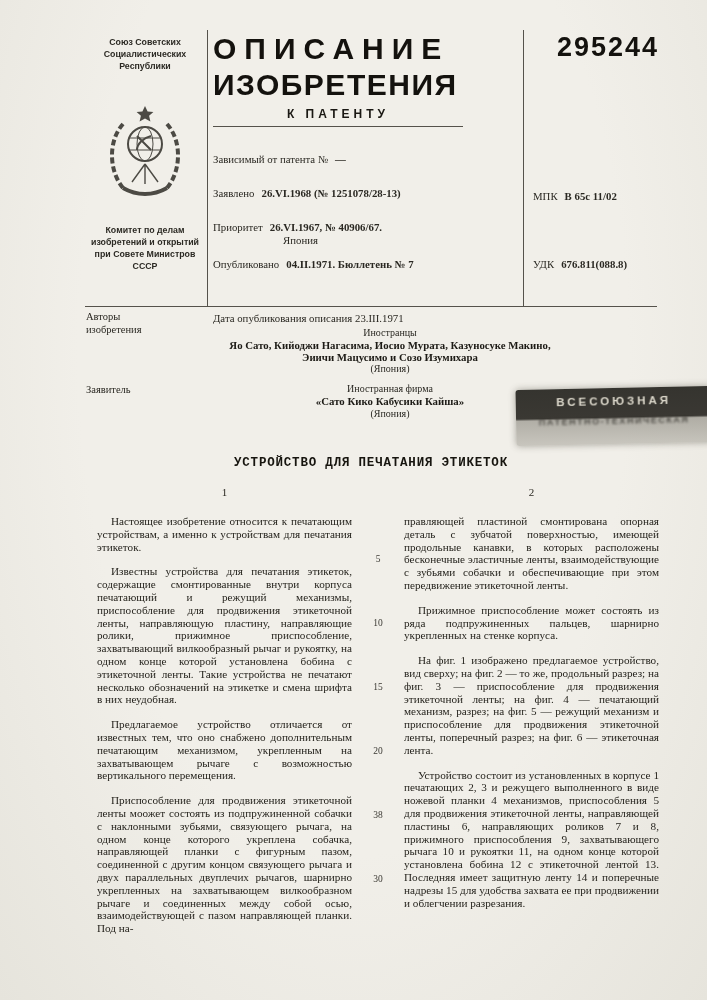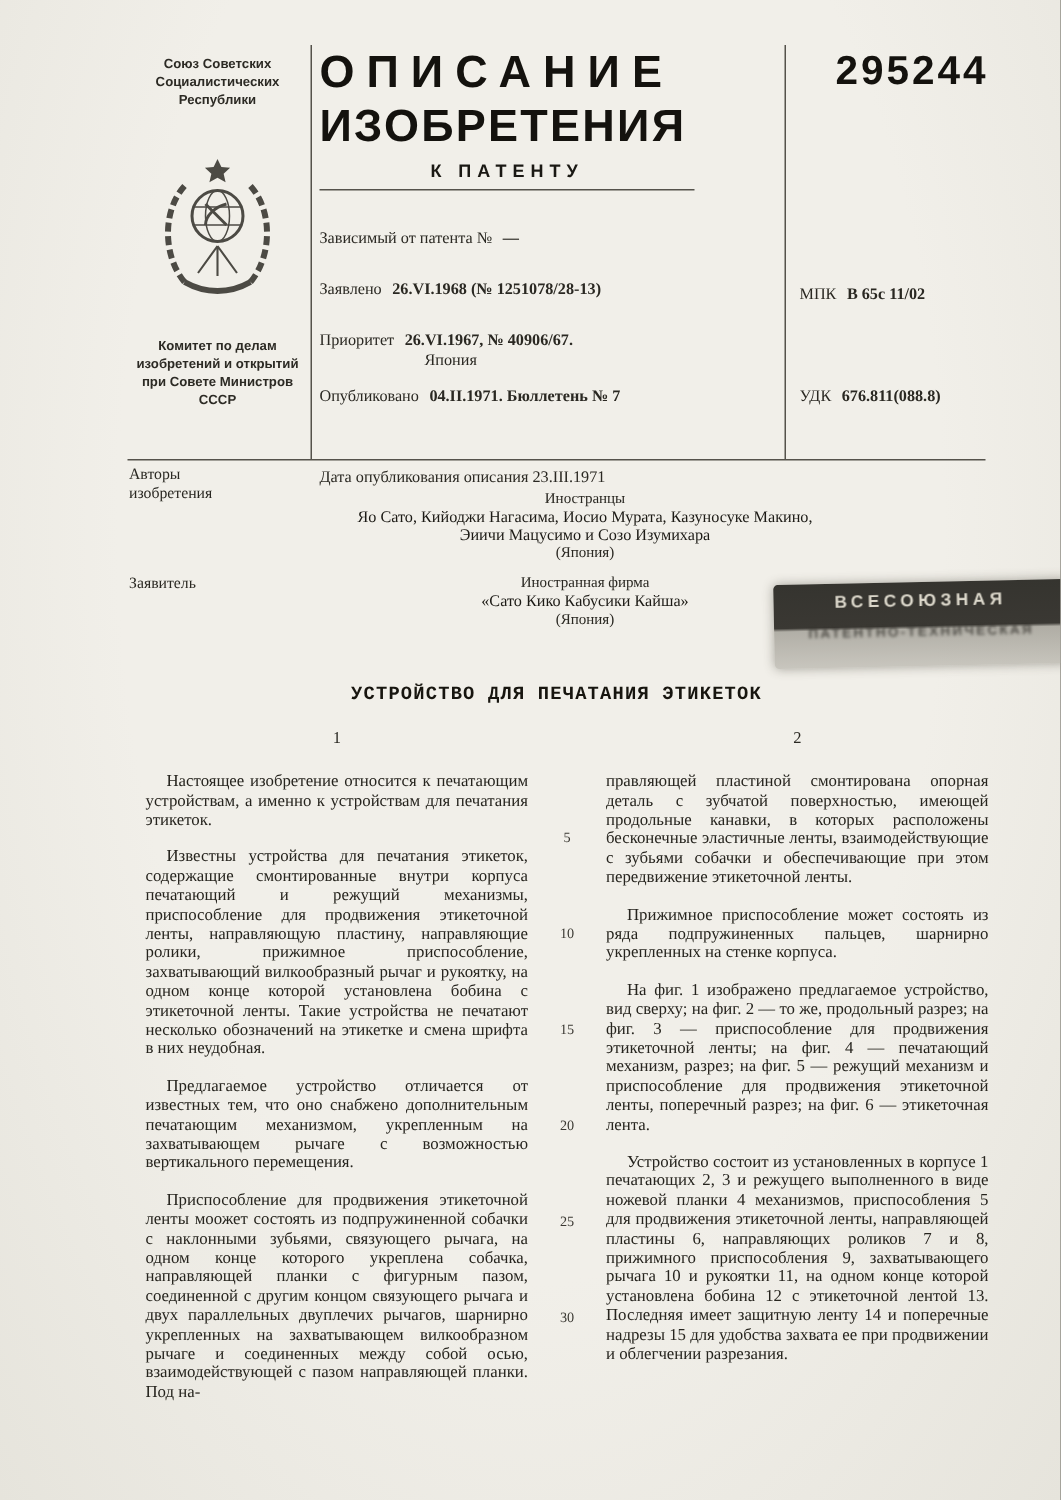--- a/index.html
+++ b/index.html
@@ -41,21 +41,21 @@
     font-family: "Liberation Sans", sans-serif; font-weight: bold;
     font-size: 27px; letter-spacing: 2px; color: #14120e;
   }
 
   .detail { font-size: 10.8px; color: #2a2822; white-space: nowrap; }
   .detail .dval { font-weight: bold; margin-left: 7px; }
 
   
   .side-label { font-size: 10.5px; color: #2a2822; }
   .center-line { text-align: center; font-size: 10px; color: #2a2822; }
-  .names { text-align: center; font-weight: normal; font-size: 10.8px; color: #1c1a15; }
+  .names { text-align: center; font-weight: bold; font-size: 10.8px; color: #1c1a15; }
 
   
   .stamp {
     left: 516px; top: 388px; width: 196px; height: 56px;
     background: linear-gradient(180deg, #35342f 0%, #3a3833 52%, rgba(125,122,112,.55) 56%, rgba(150,147,137,.45) 100%);
     transform: rotate(-1.2deg);
     border-radius: 3px;
     box-shadow: 0 0 7px rgba(70,68,58,.45);
   }
   .stamp-l1 {
@@ -187,16 +187,16 @@
     <p class="cont">правляющей пластиной смонтирована опорная деталь с зубчатой поверхностью, имеющей продольные канавки, в которых расположены бесконечные эластичные ленты, взаимодействующие с зубьями собачки и обеспечивающие при этом передвижение этикеточной ленты.</p>
     <p>Прижимное приспособление может состоять из ряда подпружиненных пальцев, шарнирно укрепленных на стенке корпуса.</p>
     <p>На фиг. 1 изображено предлагаемое устройство, вид сверху; на фиг. 2 — то же, продольный разрез; на фиг. 3 — приспособление для продвижения этикеточной ленты; на фиг. 4 — печатающий механизм, разрез; на фиг. 5 — режущий механизм и приспособление для продвижения этикеточной ленты, поперечный разрез; на фиг. 6 — этикеточная лента.</p>
     <p>Устройство состоит из установленных в корпусе 1 печатающих 2, 3 и режущего выполненного в виде ножевой планки 4 механизмов, приспособления 5 для продвижения этикеточной ленты, направляющей пластины 6, направляющих роликов 7 и 8, прижимного приспособления 9, захватывающего рычага 10 и рукоятки 11, на одном конце которой установлена бобина 12 с этикеточной лентой 13. Последняя имеет защитную ленту 14 и поперечные надрезы 15 для удобства захвата ее при продвижении и облегчении разрезания.</p>
   </div>
 
   <div class="lnum" style="top:554px;">5</div>
   <div class="lnum" style="top:618px;">10</div>
   <div class="lnum" style="top:682px;">15</div>
   <div class="lnum" style="top:746px;">20</div>
-  <div class="lnum" style="top:810px;">25</div>
+  <div class="lnum" style="top:810px;">38</div>
   <div class="lnum" style="top:874px;">30</div>
 
 </div>
 
 </body></html>

